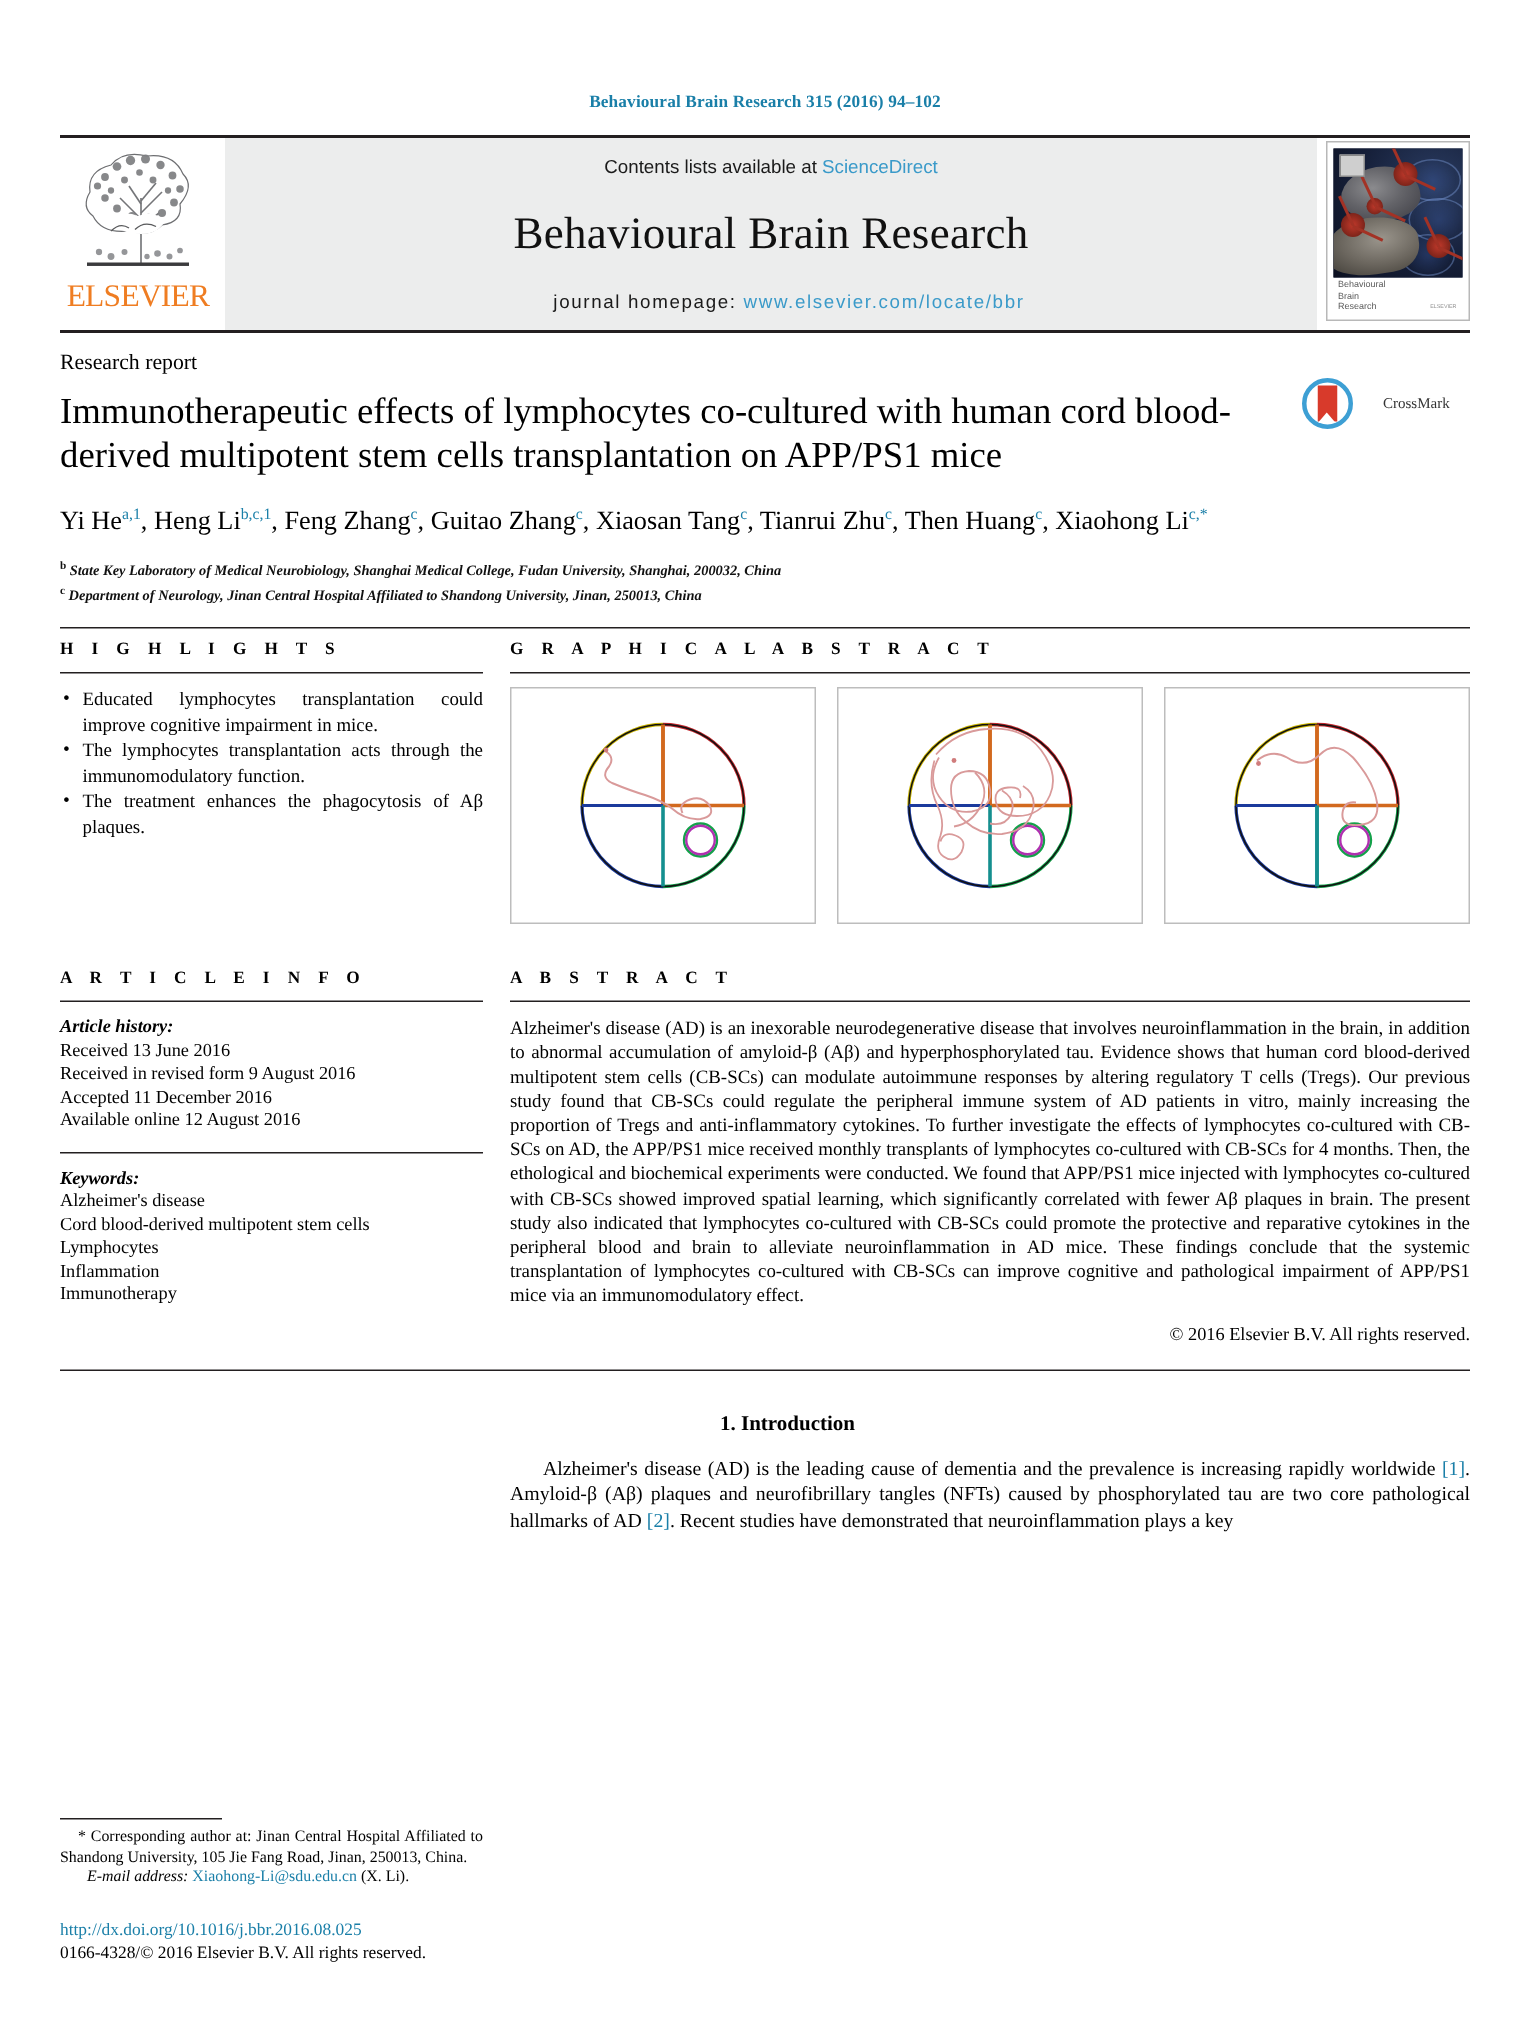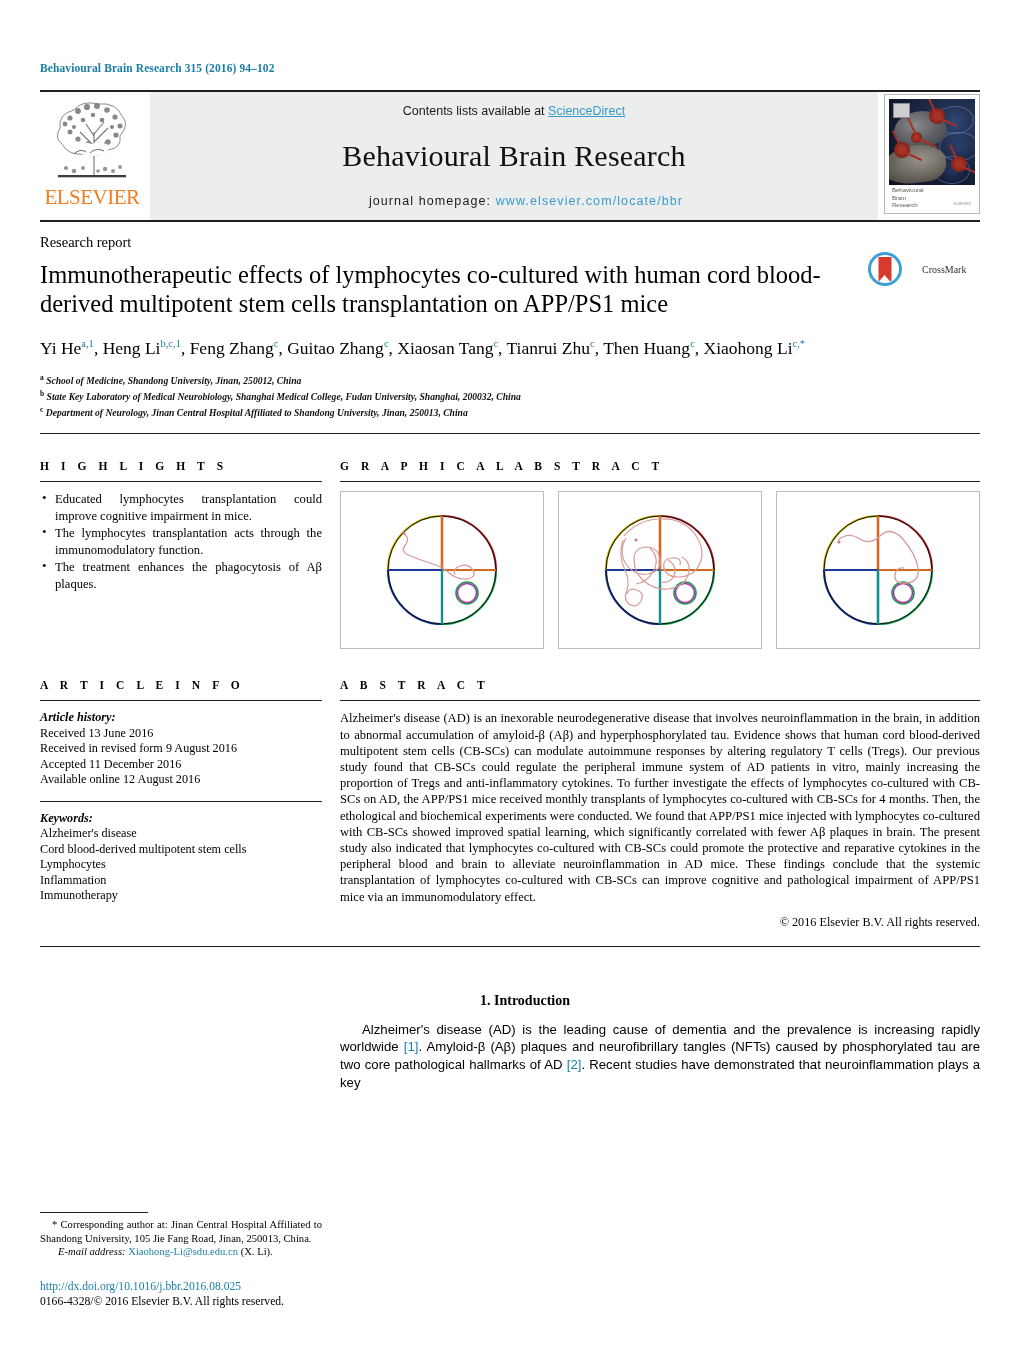--- a/index.html
+++ b/index.html
@@ -18,20 +18,21 @@
   .page {
     width: 1020px;
     height: 1351px;
     position: relative;
     box-sizing: border-box;
     padding: 0 40px;
   }
 
   
   .running-head {
+    text-align: center;
     color: #1a7fa8;
     font-family: "Liberation Serif", serif;
     font-weight: bold;
     font-size: 11.5px;
     letter-spacing: .1px;
     padding-top: 62px;
   }
 
   
   .masthead {
@@ -76,21 +77,20 @@
     padding: 12px 0 12px 0;
     box-sizing: border-box;
   }
   .contents-line {
     font-family: "Liberation Sans", sans-serif;
     font-size: 12.5px;
     color: #1a1a1a;
   }
   .contents-line .sd {
     color: #3a9ac9;
-    text-decoration: underline;
   }
   .journal-title {
     font-family: "Liberation Serif", serif;
     font-size: 30px;
     color: #111;
     letter-spacing: .2px;
   }
   .homepage-line {
     font-family: "Liberation Sans", sans-serif;
     font-size: 12.5px;
@@ -266,21 +266,21 @@
     font-size: 7.5px;
   }
   .head-rule {
     border-bottom: 1px solid #231f20;
     margin-top: 14px;
   }
 
   
   .cols {
     display: flex;
-    margin-top: 26px;
+    margin-top: 8px;
   }
   .col-left {
     width: 282px;
     flex: 0 0 282px;
   }
   .col-right {
     flex: 1 1 auto;
     margin-left: 18px;
   }
   .sec-label {
@@ -371,21 +371,21 @@
   }
 
   
   .intro-head {
     font-family: "Liberation Serif", serif;
     font-weight: bold;
     font-size: 14px;
     margin: 20px 0 12px 140px;
   }
   .intro-body {
-    font-family: Liberation Sans, sans-serif;
+    font-family: Liberation Serif, serif;
     font-size: 13.2px;
     line-height: 17.6px;
     text-align: justify;
     text-indent: 22px;
   }
   .intro-body .ref { color: #1a7fa8; }
 
   
   .footnotes {
     position: absolute;
@@ -526,21 +526,20 @@
           <div class="book"></div>
         </div>
       <div class="crossmark-text">CrossMark</div>
     </div>
 
     <h1 class="paper-title">Immunotherapeutic effects of lymphocytes co-cultured with human cord blood-derived multipotent stem cells transplantation on APP/PS1 mice</h1>
 
     <div class="authors"><span>Yi He</span><sup>a,1</sup>, <span>Heng Li</span><sup>b,c,1</sup>, <span>Feng Zhang</span><sup>c</sup>, <span>Guitao Zhang</span><sup>c</sup>, <span>Xiaosan Tang</span><sup>c</sup>, <span>Tianrui Zhu</span><sup>c</sup>, <span>Then Huang</span><sup>c</sup>, <span>Xiaohong Li</span><sup>c,*</sup></div>
 
     <div class="affils">
-        <div><sup>a</sup> School of Medicine, Shandong University, Jinan, 250012, China</div>
         <div><sup>b</sup> State Key Laboratory of Medical Neurobiology, Shanghai Medical College, Fudan University, Shanghai, 200032, China</div>
         <div><sup>c</sup> Department of Neurology, Jinan Central Hospital Affiliated to Shandong University, Jinan, 250013, China</div>
       </div>
   </div>
   <div class="head-rule"></div>
 
   <div class="cols">
     <div class="col-left">
       <div class="sec-label">H I G H L I G H T S</div>
       <div class="sec-rule"></div>

